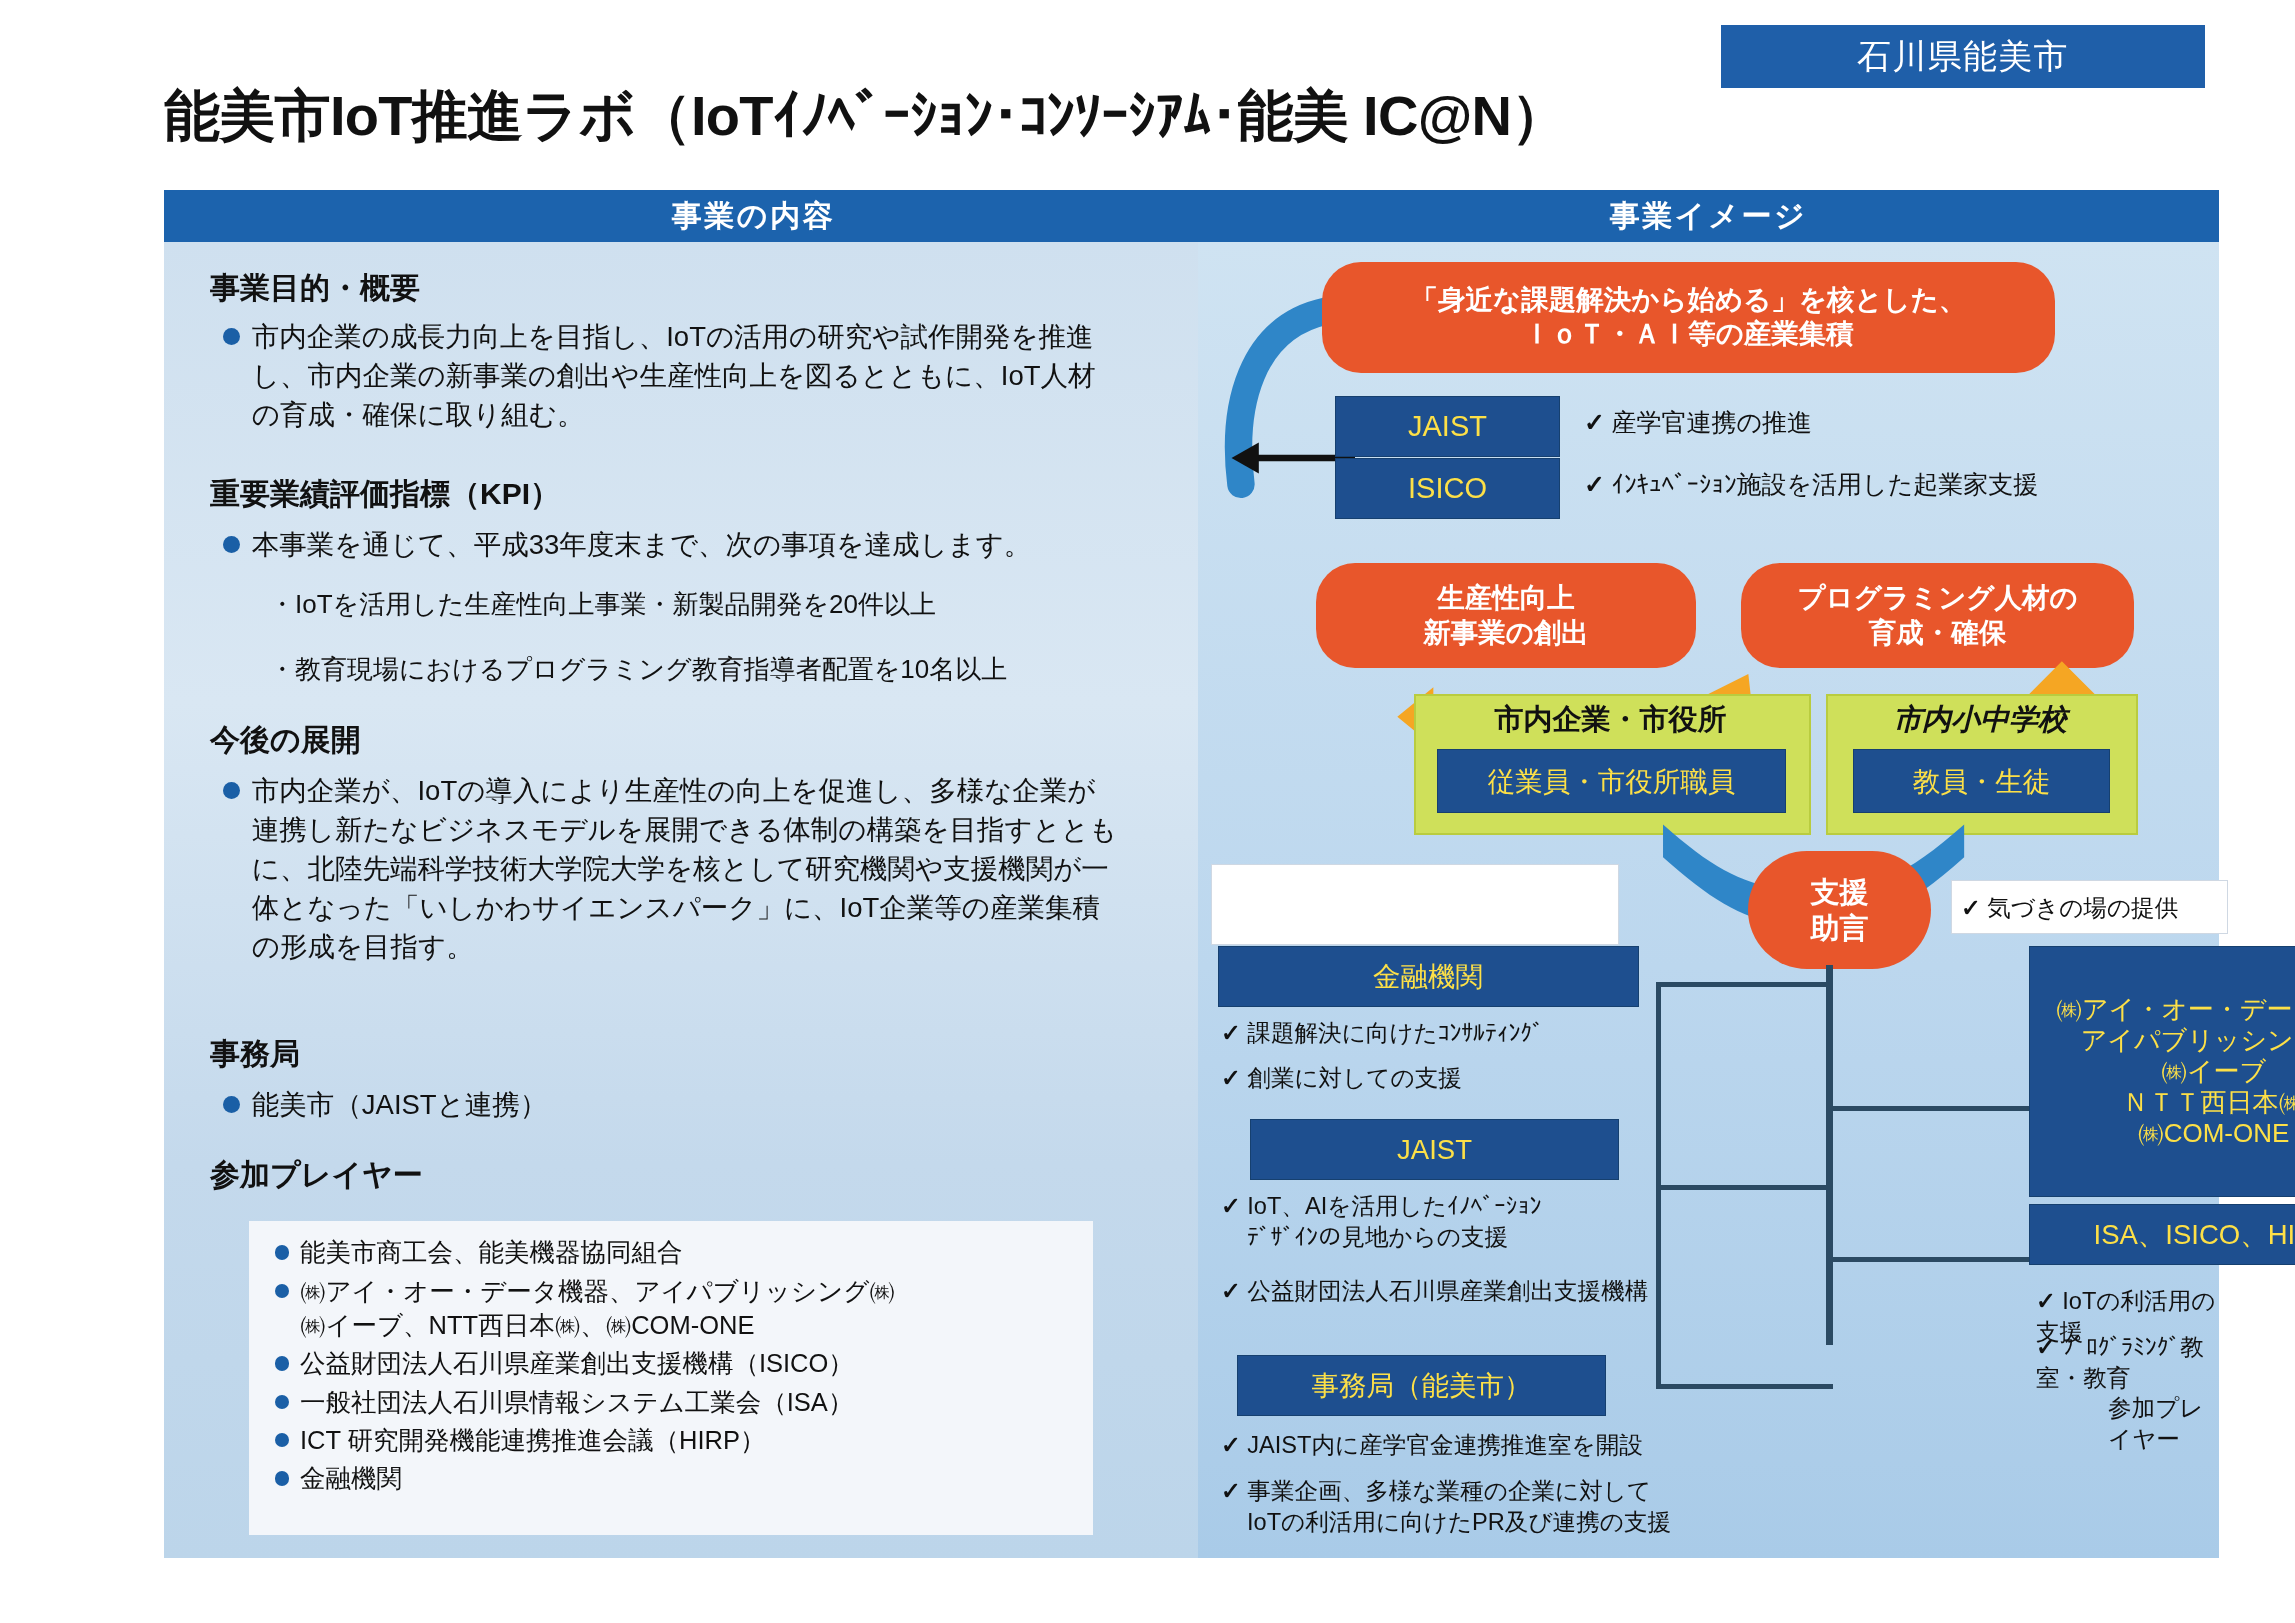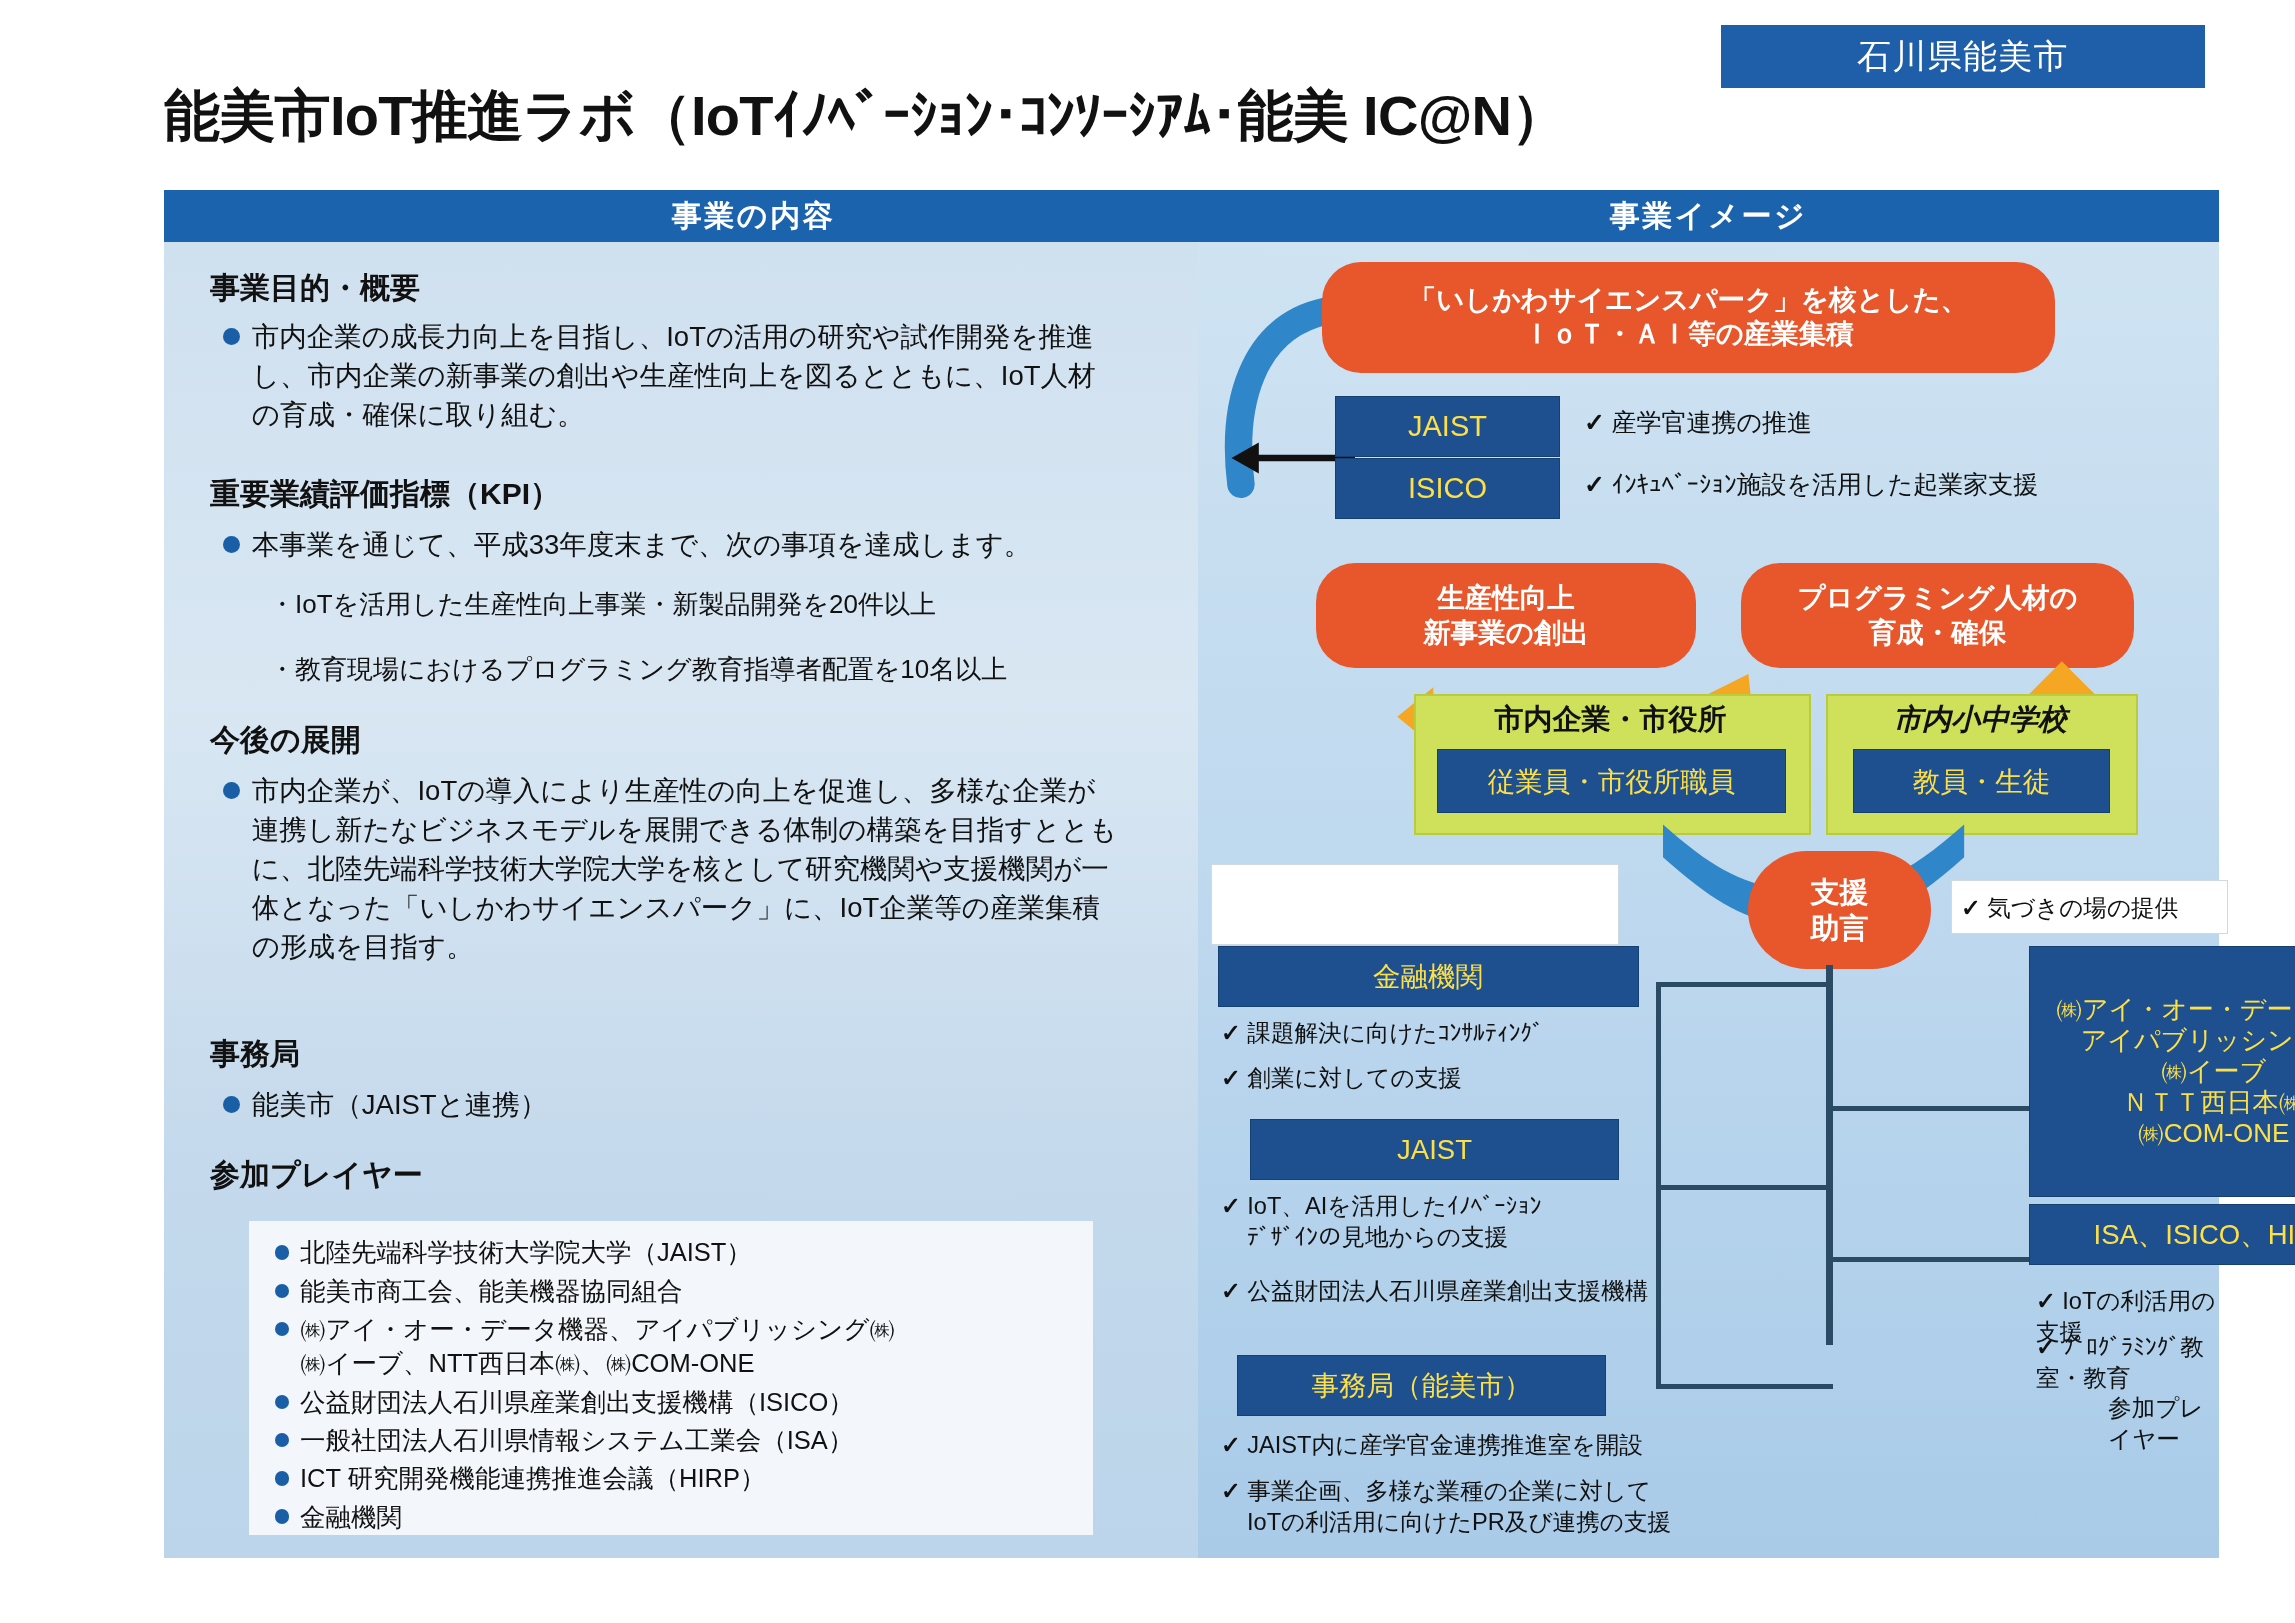--- a/index.html
+++ b/index.html
@@ -83,24 +83,20 @@
         <div class="dot"></div>
         <div class="btext">能美市（JAISTと連携）</div>
       </div>
 
       <div class="sec-title" style="left:46px;top:913px;">参加プレイヤー</div>
 
       <div class="players-box">
         <div style="padding:14.4px 17px 0 26px;">
           <div class="player-row">
               <div class="dot"></div>
-              <div class="ptext">北陸先端科学技術大学院大学（JAIST）</div>
-            </div>
-          <div class="player-row">
-              <div class="dot"></div>
               <div class="ptext">能美市商工会、能美機器協同組合</div>
             </div>
           <div class="player-row">
               <div class="dot"></div>
               <div class="ptext" style="white-space:pre-line;">㈱アイ・オー・データ機器、アイパブリッシング㈱
 ㈱イーブ、NTT西日本㈱、㈱COM-ONE</div>
             </div>
           <div class="player-row">
               <div class="dot"></div>
               <div class="ptext">公益財団法人石川県産業創出支援機構（ISICO）</div>
@@ -130,21 +126,21 @@
       <svg style="position:absolute;left:6.5px;top:46px;" width="196" height="275" viewBox="0 0 300 420">
         <path d="M185 35 C 70 60, 40 180, 55 300" stroke="#2f86c8" stroke-width="42" fill="none" stroke-linecap="round"></path>
         <polygon points="185,5 255,40 180,72" fill="#2f86c8"></polygon>
       </svg>
       <svg style="position:absolute;left:19.6px;top:190px;" width="144" height="52" viewBox="0 0 220 80">
         <line x1="210" y1="40" x2="55" y2="40" stroke="#111" stroke-width="10"></line>
         <polygon points="20,40 62,16 62,64" fill="#111"></polygon>
       </svg>
 
       <div class="pill" style="left:124px;top:19.6px;width:733px;height:111px;font-size:27.5px;">
-        <div>「いしかわサイエンスパーク」を核とした、</div>
+        <div>「身近な課題解決から始める」を核とした、</div>
         <div>ＩｏＴ・ＡＩ等の産業集積</div>
       </div>
 
       <div class="bluebox" style="left:137px;top:154px;width:223px;height:59px;font-size:29px;">
           <span>JAIST</span>
         </div>
       <div class="bluebox" style="left:137px;top:216px;width:223px;height:59px;font-size:29px;">
           <span>ISICO</span>
         </div>
       <div class="checkline" style="left:386px;top:164px;font-size:25px;"><span class="chk">✓</span><span>産学官連携の推進</span></div>

